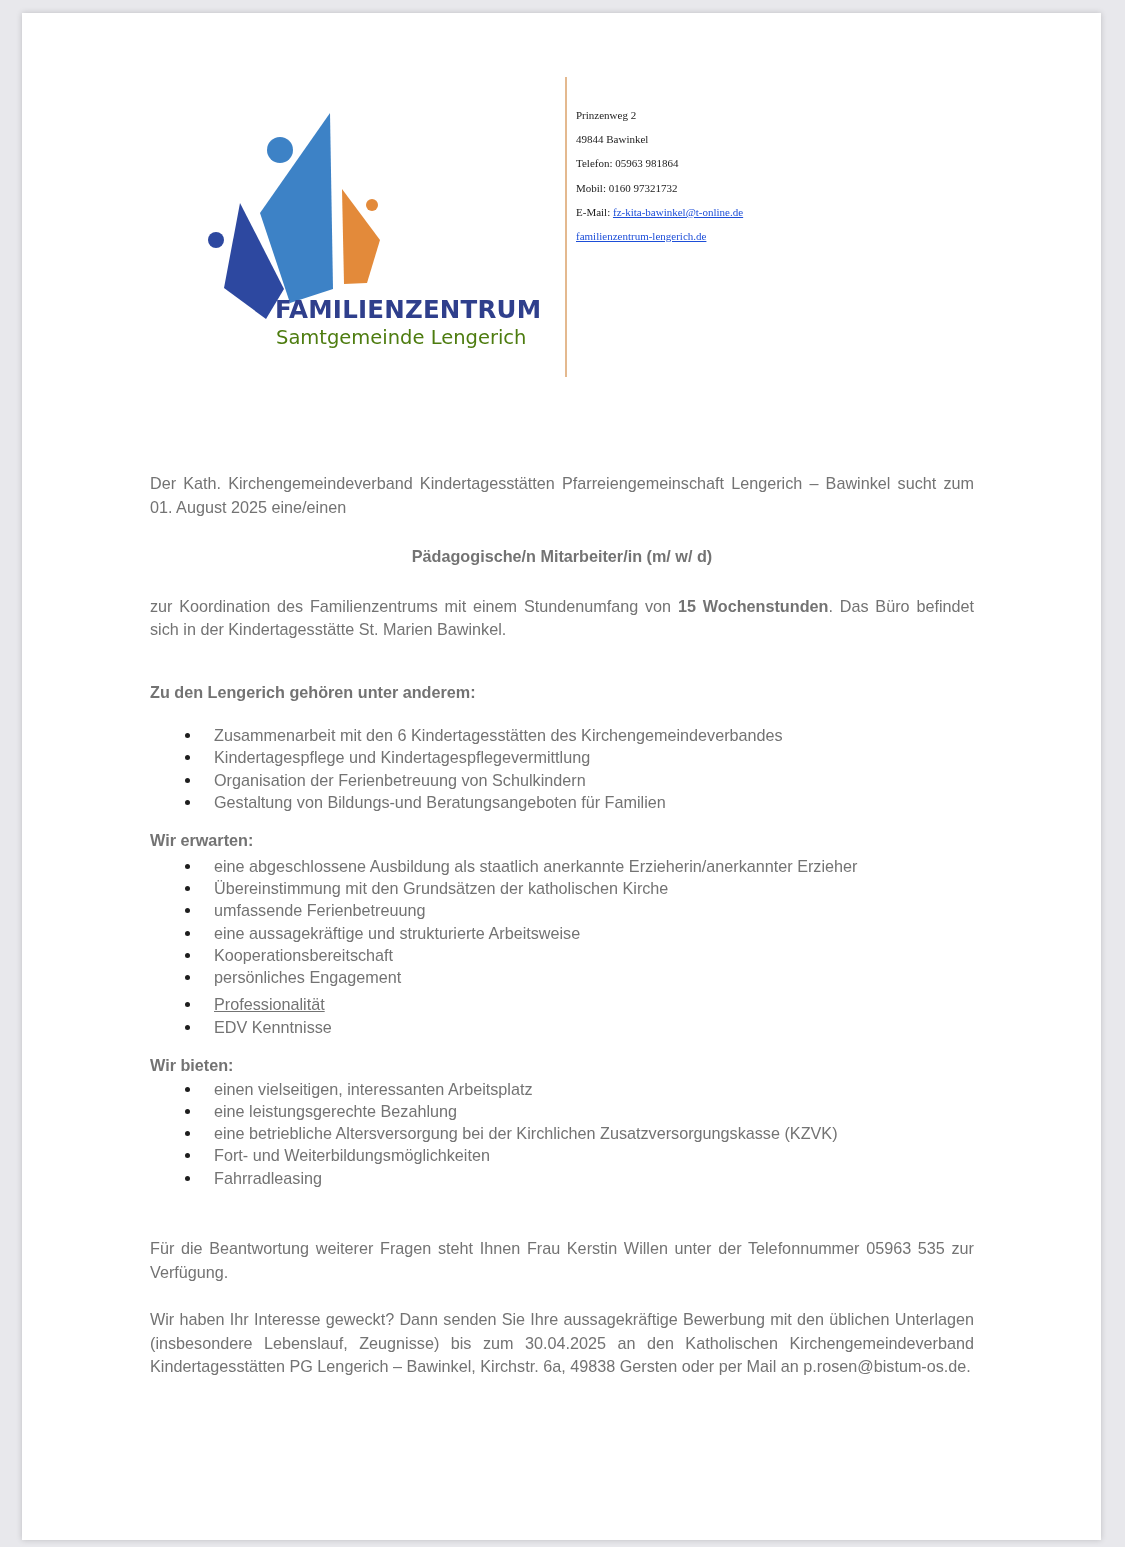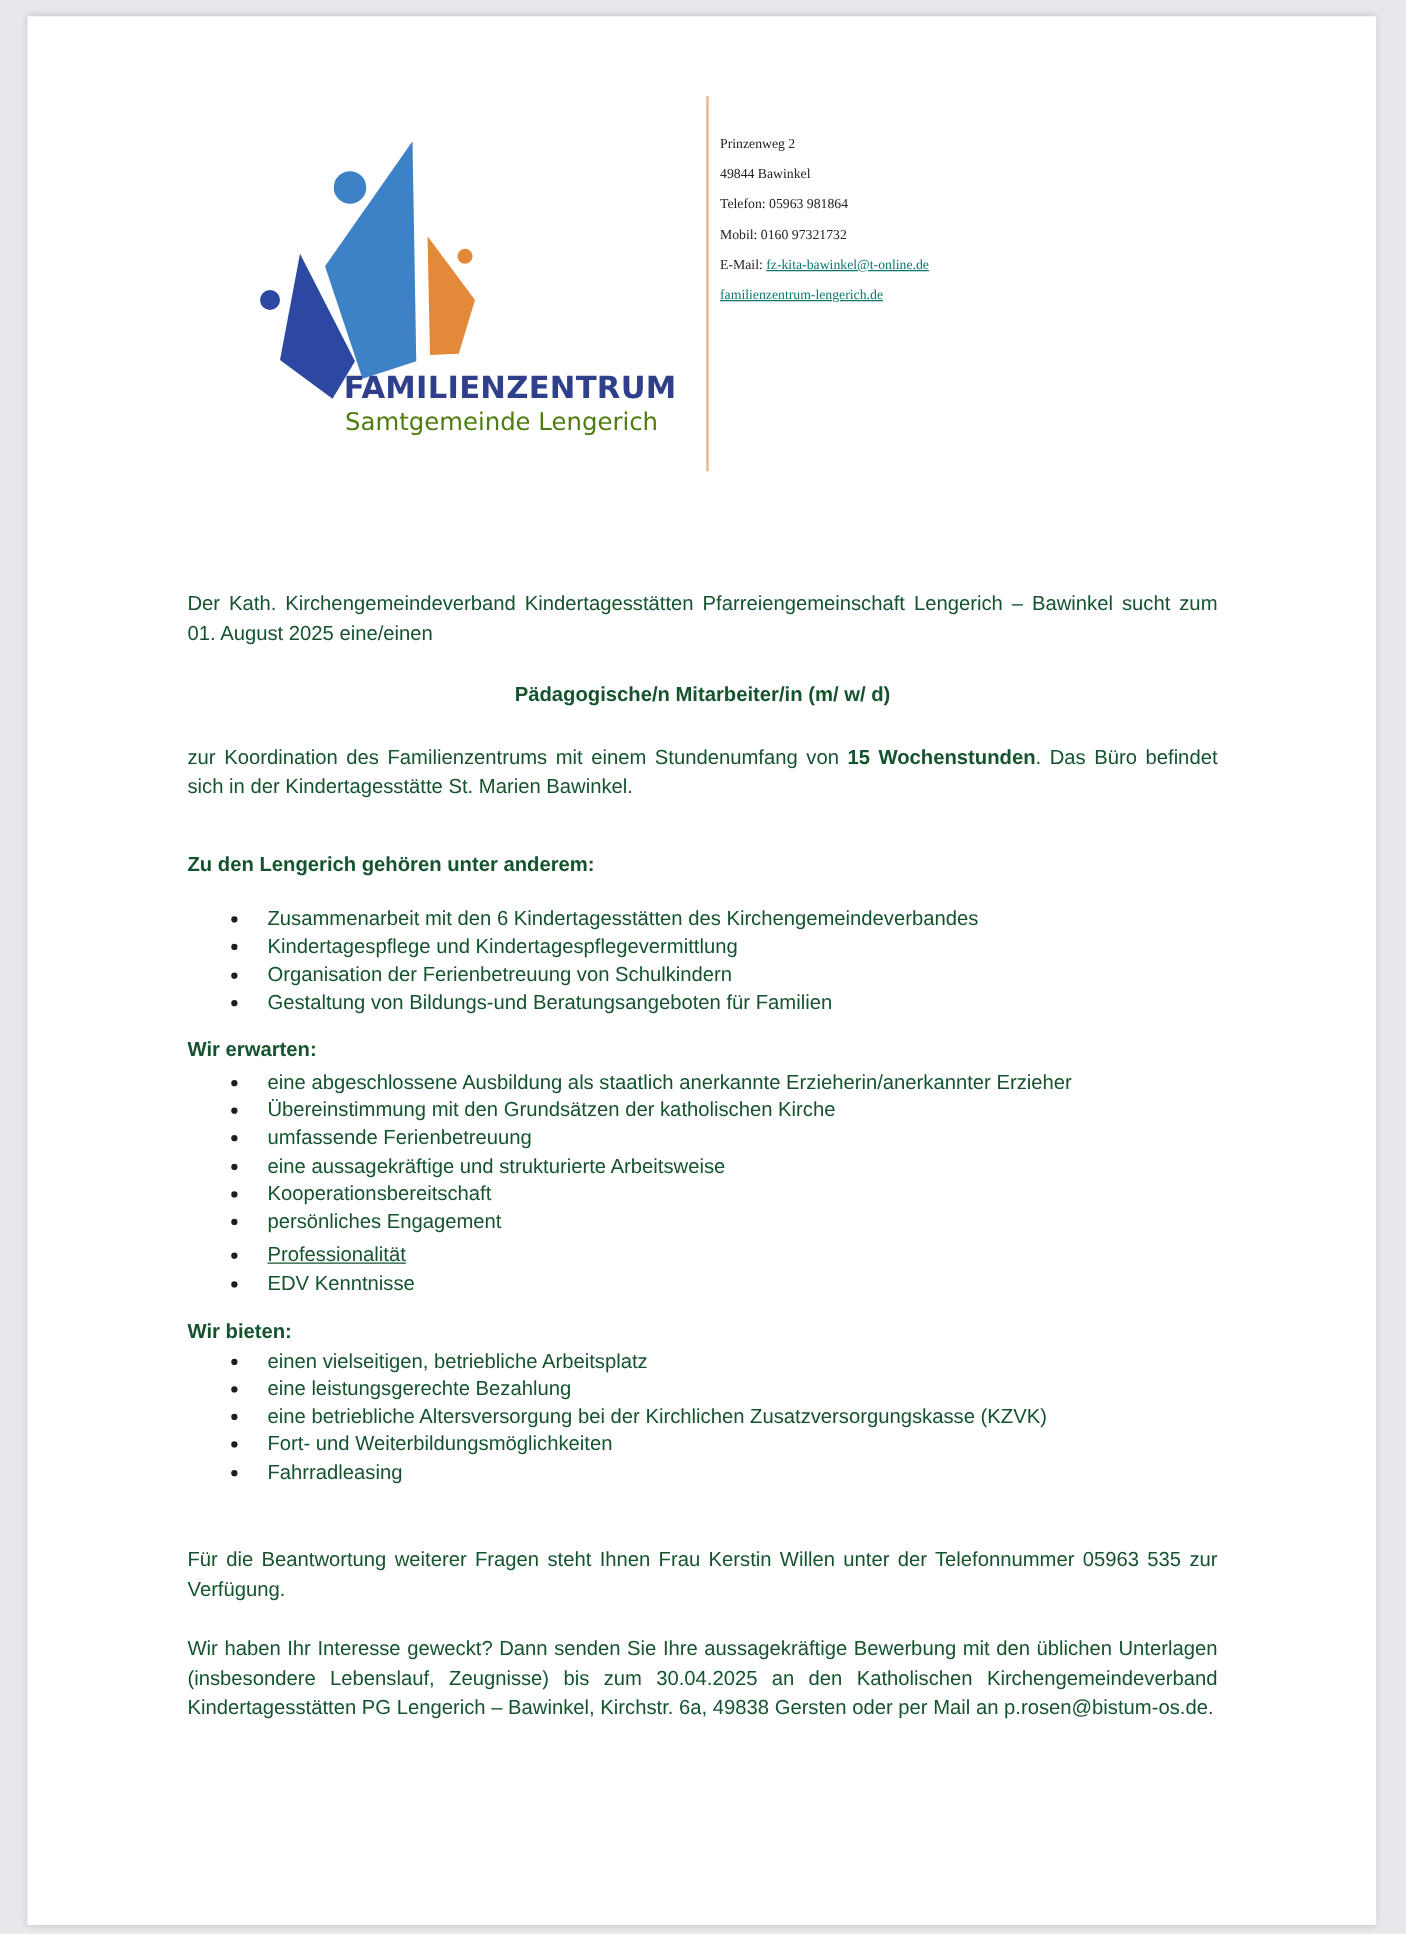--- a/index.html
+++ b/index.html
@@ -18,25 +18,25 @@
     }
     .logo-sub {
       position:absolute; left:254px; top:313px; font-family:"DejaVu Sans", sans-serif;
       font-size:19.5px; color:#4d7c0f; white-space:nowrap;
     }
     .vline { position:absolute; left:543px; top:64px; width:2px; height:300px; background:#e4b98f; }
     .contact {
       position:absolute; left:554px; top:90px; font-family:"Liberation Serif", serif;
       font-size:11px; line-height:24.2px; color:#222;
     }
-    .contact a { color:#0f766e; text-decoration:underline; }
+    .contact a { color:#1d4ed8; text-decoration:underline; }
     .contact .lbl { color:#222; }
     .body {
       position:absolute; left:128px; top:459px; width:824px; font-size:16.2px; line-height:23.5px;
-      color:#14532d;
+      color:#737373;
     }
     .body p { margin:0; text-align:justify; }
     .intro { }
     .job-title { text-align:center !important; font-weight:bold; margin-top:26px !important; }
     .desc { margin-top:26px !important; }
     .h { font-weight:bold; }
     ul { margin:0; padding:0; list-style:none; }
     ul li { position:relative; padding-left:64px; line-height:22.3px; }
     ul li::before {
       content:""; position:absolute; left:35px; top:9px; width:5px; height:5px; border-radius:50%; background:#1e1e1e;
@@ -98,21 +98,21 @@
       <li>umfassende Ferienbetreuung</li>
       <li>eine aussagekräftige und strukturierte Arbeitsweise</li>
       <li>Kooperationsbereitschaft</li>
       <li>persönliches Engagement</li>
       <li class="gap">Professionalität</li>
       <li>EDV Kenntnisse</li>
     </ul>
 
     <p class="h sec3-h">Wir bieten:</p>
     <ul class="sec3">
-      <li>einen vielseitigen, betriebliche Arbeitsplatz</li>
+      <li>einen vielseitigen, interessanten Arbeitsplatz</li>
       <li>eine leistungsgerechte Bezahlung</li>
       <li>eine betriebliche Altersversorgung bei der Kirchlichen Zusatzversorgungskasse (KZVK)</li>
       <li>Fort- und Weiterbildungsmöglichkeiten</li>
       <li>Fahrradleasing</li>
     </ul>
 
     <p class="contact-para">Für die Beantwortung weiterer Fragen steht Ihnen Frau Kerstin Willen unter der Telefonnummer 05963 535 zur Verfügung.</p>
     <p class="apply-para">Wir haben Ihr Interesse geweckt? Dann senden Sie Ihre aussagekräftige Bewerbung mit den üblichen Unterlagen (insbesondere Lebenslauf, Zeugnisse) bis zum 30.04.2025 an den Katholischen Kirchengemeindeverband Kindertagesstätten PG Lengerich – Bawinkel, Kirchstr. 6a, 49838 Gersten oder per Mail an p.rosen@bistum-os.de.</p>
   </div>
 </div>

